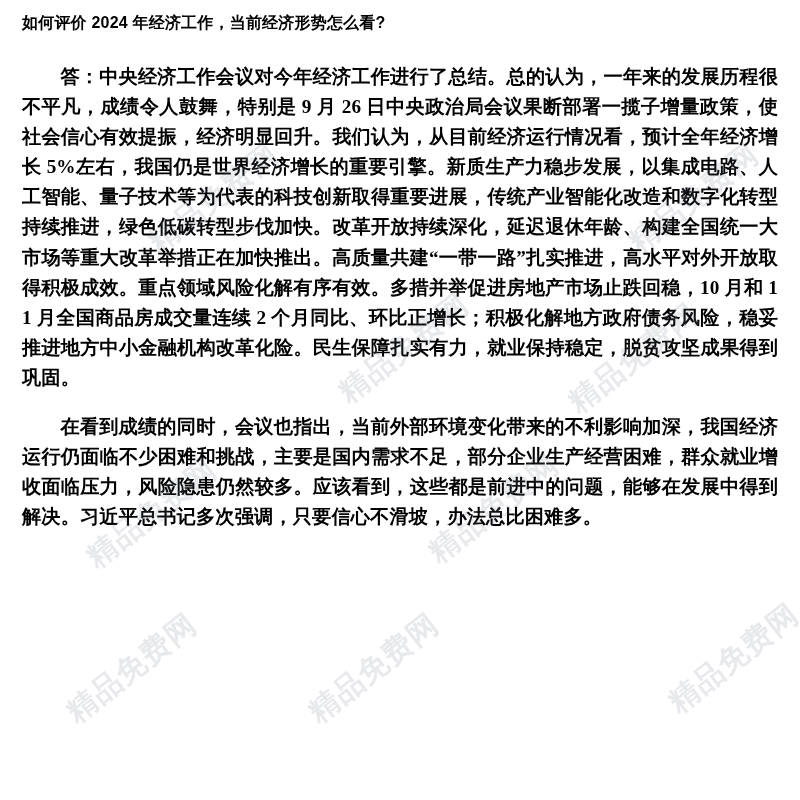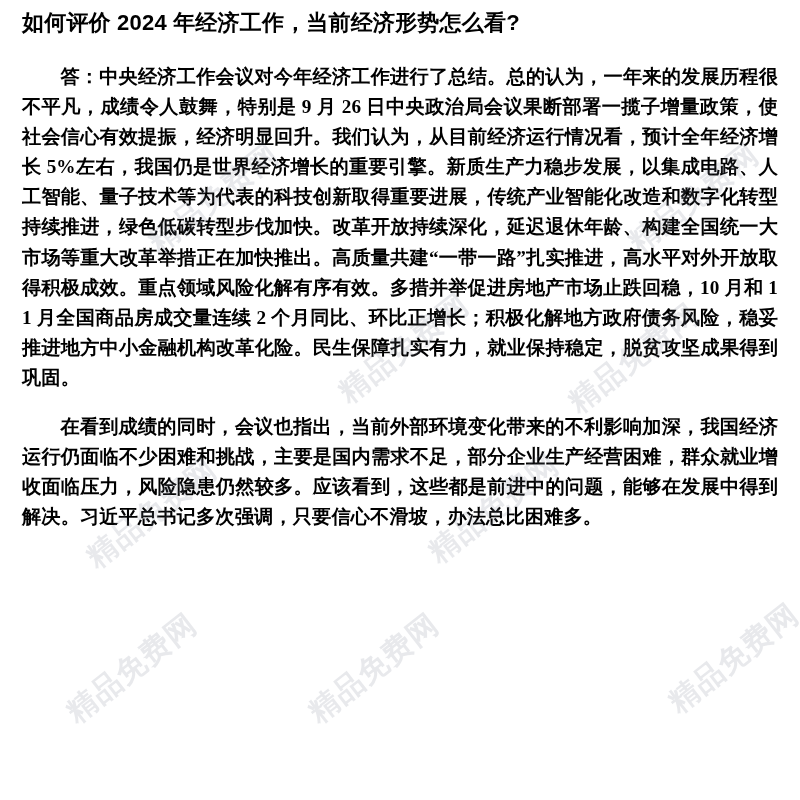--- a/index.html
+++ b/index.html
@@ -50,21 +50,21 @@
     padding: 0;
   }
 
   #doc-title {
     position: absolute;
     left: 22px;
     top: 10px;
     width: 760px;
     font-family: "Liberation Sans", "DejaVu Sans", sans-serif;
     font-weight: 700;
-    font-size: 22px;
+    font-size: 16px;
     line-height: 26px;
     letter-spacing: 0.2px;
     color: #000000;
     white-space: nowrap;
   }
 
   #body-text {
     position: absolute;
     left: 22px;
     top: 62px;

